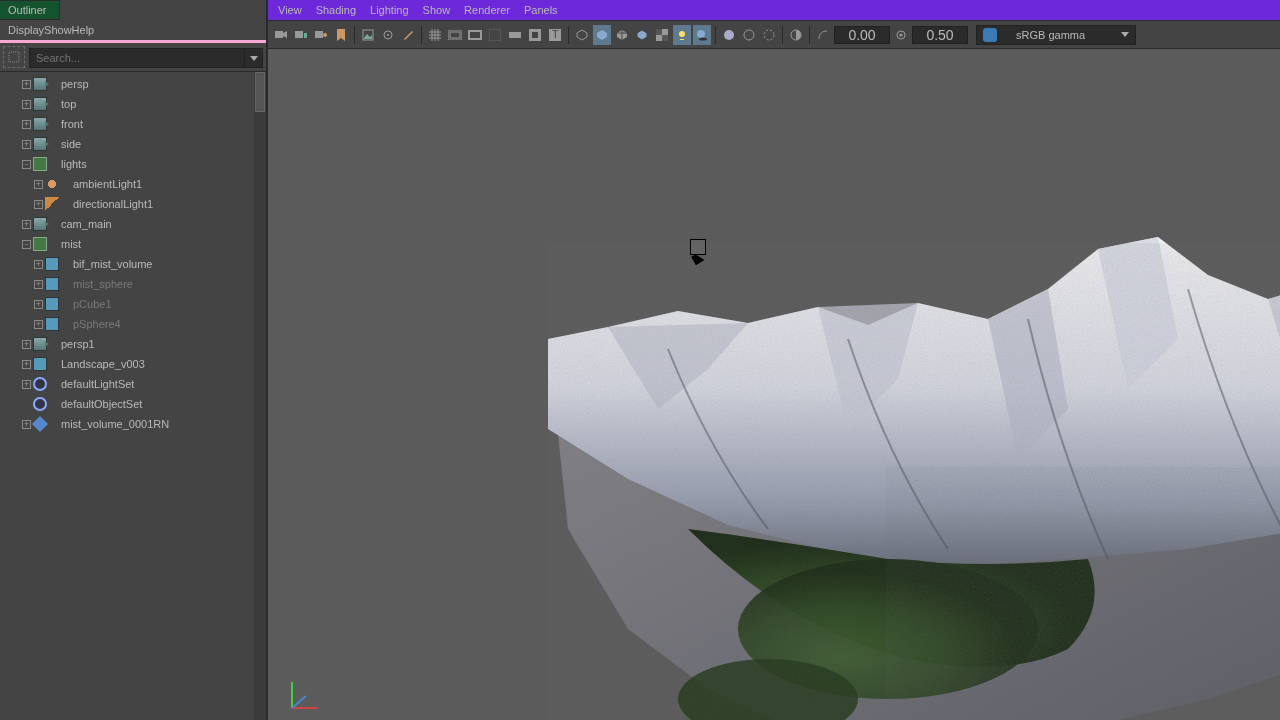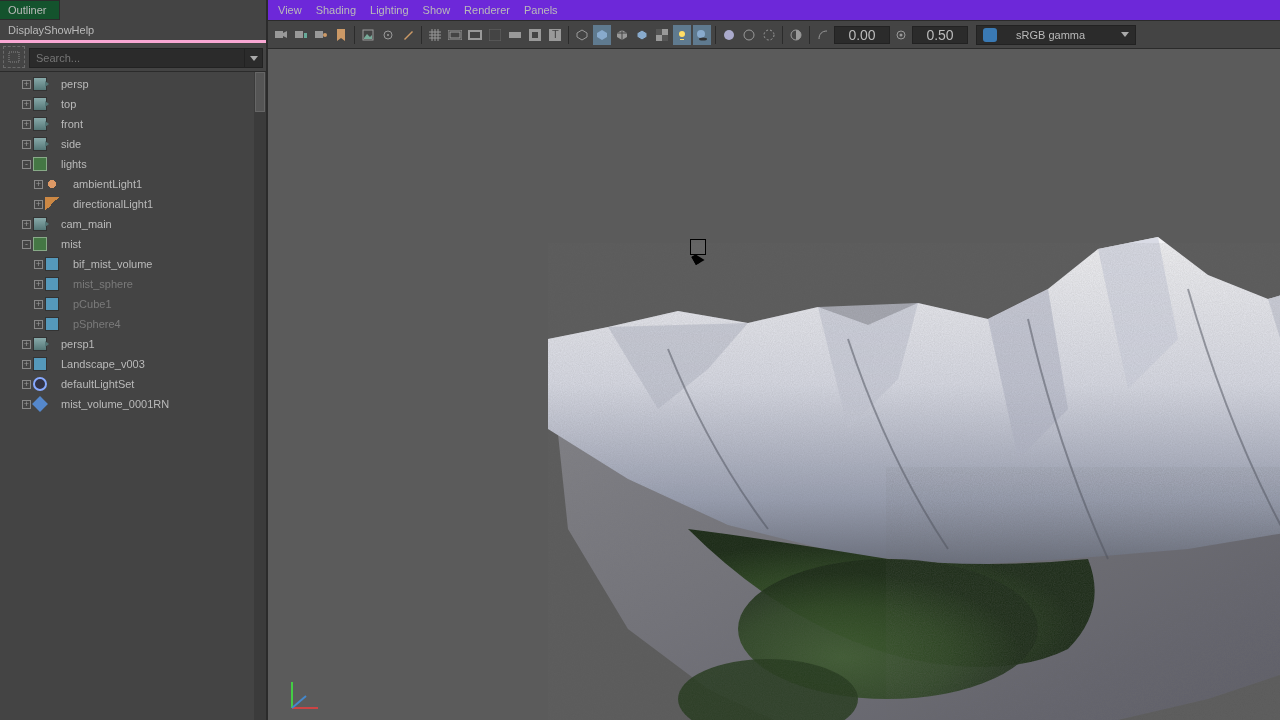--- a/index.html
+++ b/index.html
@@ -159,20 +159,25 @@
             <span class="expander box">+</span>
             <span class="ticon mesh"></span>
             <span class="nlabel">Landscape_v003</span>
           </div>
           <div class="node ind0">
             <span class="expander box">+</span>
             <span class="ticon set"></span>
             <span class="nlabel">defaultLightSet</span>
           </div>
           <div class="node ind0">
+            <span class="expander box" style="visibility: hidden;"></span>
+            <span class="ticon set"></span>
+            <span class="nlabel">defaultObjectSet</span>
+          </div>
+          <div class="node ind0">
             <span class="expander box">+</span>
             <span class="ticon ref"></span>
             <span class="nlabel">mist_volume_0001RN</span>
           </div>
         </div>
       <div class="tree-scroll">
           <div class="thumb"></div>
         </div>
     </div>
   </div>

